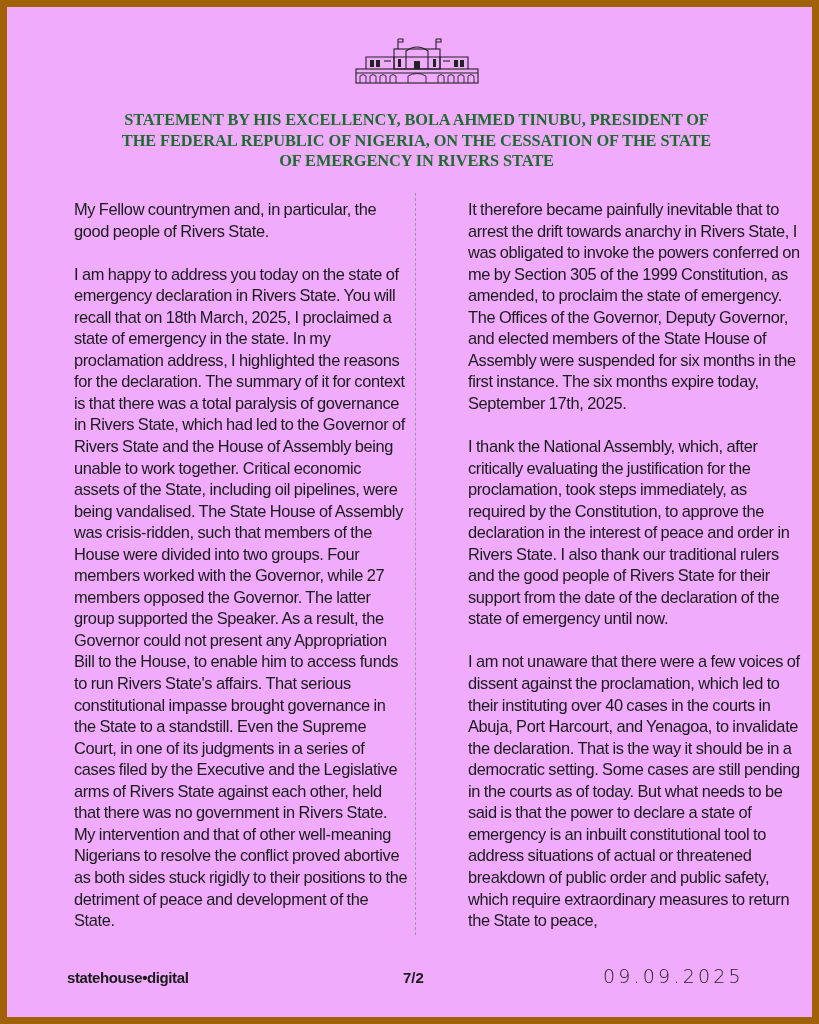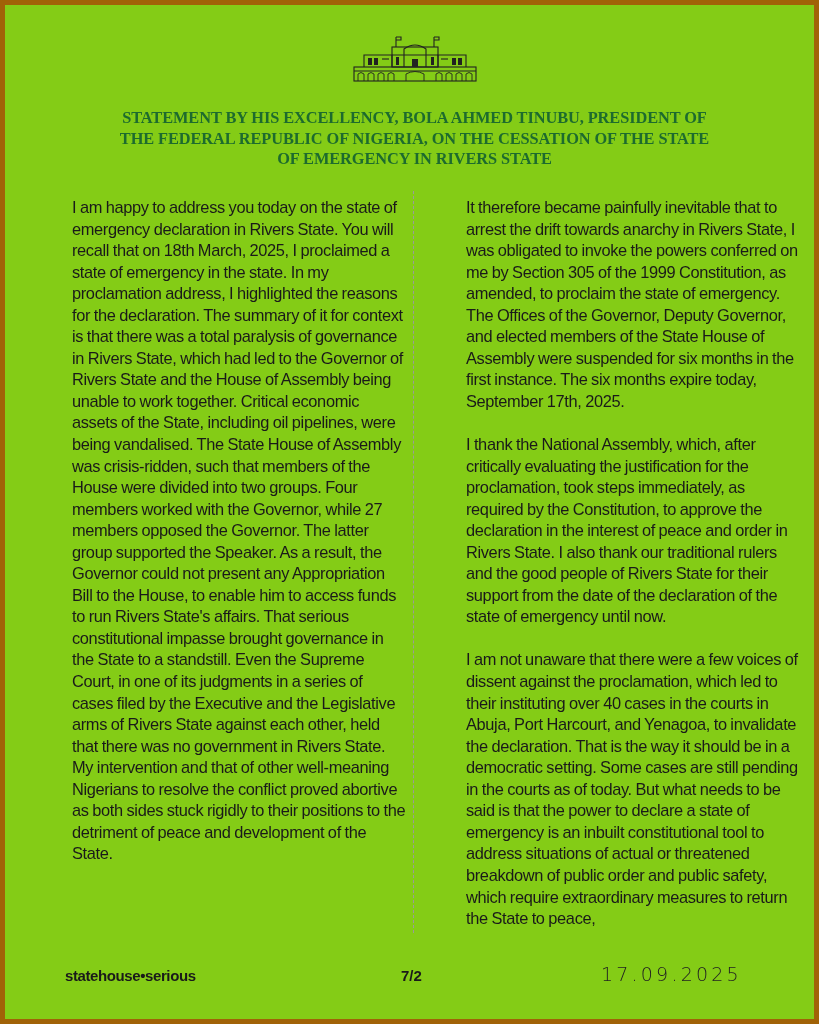--- a/index.html
+++ b/index.html
@@ -5,22 +5,22 @@
   html, body { margin: 0; padding: 0; }
   body {
     width: 819px; height: 1024px; overflow: hidden;
     background: #ffffff;
     font-family: "Liberation Sans", sans-serif;
   }
   .frame {
     position: absolute; left: 0; top: 0;
     width: 819px; height: 1024px;
     box-sizing: border-box;
-    border: 5px solid #a16207;
-    background: #84cc16;
+    border: 7px solid #a16207;
+    background: #f0abfc;
   }
   .emblem {
     position: absolute; left: 347px; top: 28px; width: 126px; height: 50px;
   }
   .title {
     position: absolute; left: 70px; top: 102px; width: 679px;
     text-align: center;
     font-family: "Liberation Serif", serif;
     font-weight: bold;
     color: #1d6b2e;
@@ -106,29 +106,30 @@
     </g>
   </svg>
 
   <div class="title">
     <div>STATEMENT BY HIS EXCELLENCY, BOLA AHMED TINUBU, PRESIDENT OF</div>
     <div>THE FEDERAL REPUBLIC OF NIGERIA, ON THE CESSATION OF THE STATE</div>
     <div>OF EMERGENCY IN RIVERS STATE</div>
   </div>
 
   <div class="col col-left">
+    <p>My Fellow countrymen and, in particular, the good people of Rivers State.</p>
     <p>I am happy to address you today on the state of emergency declaration in Rivers State. You will recall that on 18th March, 2025, I proclaimed a state of emergency in the state. In my proclamation address, I highlighted the reasons for the declaration. The summary of it for context is that there was a total paralysis of governance in Rivers State, which had led to the Governor of Rivers State and the House of Assembly being unable to work together. Critical economic assets of the State, including oil pipelines, were being vandalised. The State House of Assembly was crisis-ridden, such that members of the House were divided into two groups. Four members worked with the Governor, while 27 members opposed the Governor. The latter group supported the Speaker. As a result, the Governor could not present any Appropriation Bill to the House, to enable him to access funds to run Rivers State's affairs. That serious constitutional impasse brought governance in the State to a standstill. Even the Supreme Court, in one of its judgments in a series of cases filed by the Executive and the Legislative arms of Rivers State against each other, held that there was no government in Rivers State. My intervention and that of other well-meaning Nigerians to resolve the conflict proved abortive as both sides stuck rigidly to their positions to the detriment of peace and development of the State.</p>
   </div>
 
   <div class="divider"></div>
 
   <div class="col col-right">
     <p>It therefore became painfully inevitable that to arrest the drift towards anarchy in Rivers State, I was obligated to invoke the powers conferred on me by Section 305 of the 1999 Constitution, as amended, to proclaim the state of emergency. The Offices of the Governor, Deputy Governor, and elected members of the State House of Assembly were suspended for six months in the first instance. The six months expire today, September 17th, 2025.</p>
     <p>I thank the National Assembly, which, after critically evaluating the justification for the proclamation, took steps immediately, as required by the Constitution, to approve the declaration in the interest of peace and order in Rivers State. I  also thank our traditional rulers and the good people of Rivers State for their support from the date of the declaration of the state of emergency until now.</p>
     <p>I am not unaware that there were a few voices of dissent against the proclamation, which led to their instituting over 40 cases in the courts in Abuja, Port Harcourt, and Yenagoa, to invalidate the declaration. That is the way it should be in a democratic setting. Some cases are still pending in the courts as of today. But what needs to be said is that the power to declare a state of emergency is an inbuilt constitutional tool to address situations of actual or threatened breakdown of public order and public safety, which require extraordinary measures to return the State to peace,</p>
   </div>
 
   <div class="footer">
-    <span class="brand">statehouse•serious</span>
+    <span class="brand">statehouse•digital</span>
     <span class="page">7/2</span>
-    <span class="date">17.09.2025</span>
+    <span class="date">09.09.2025</span>
   </div>
 </div>
 
 </body></html>

